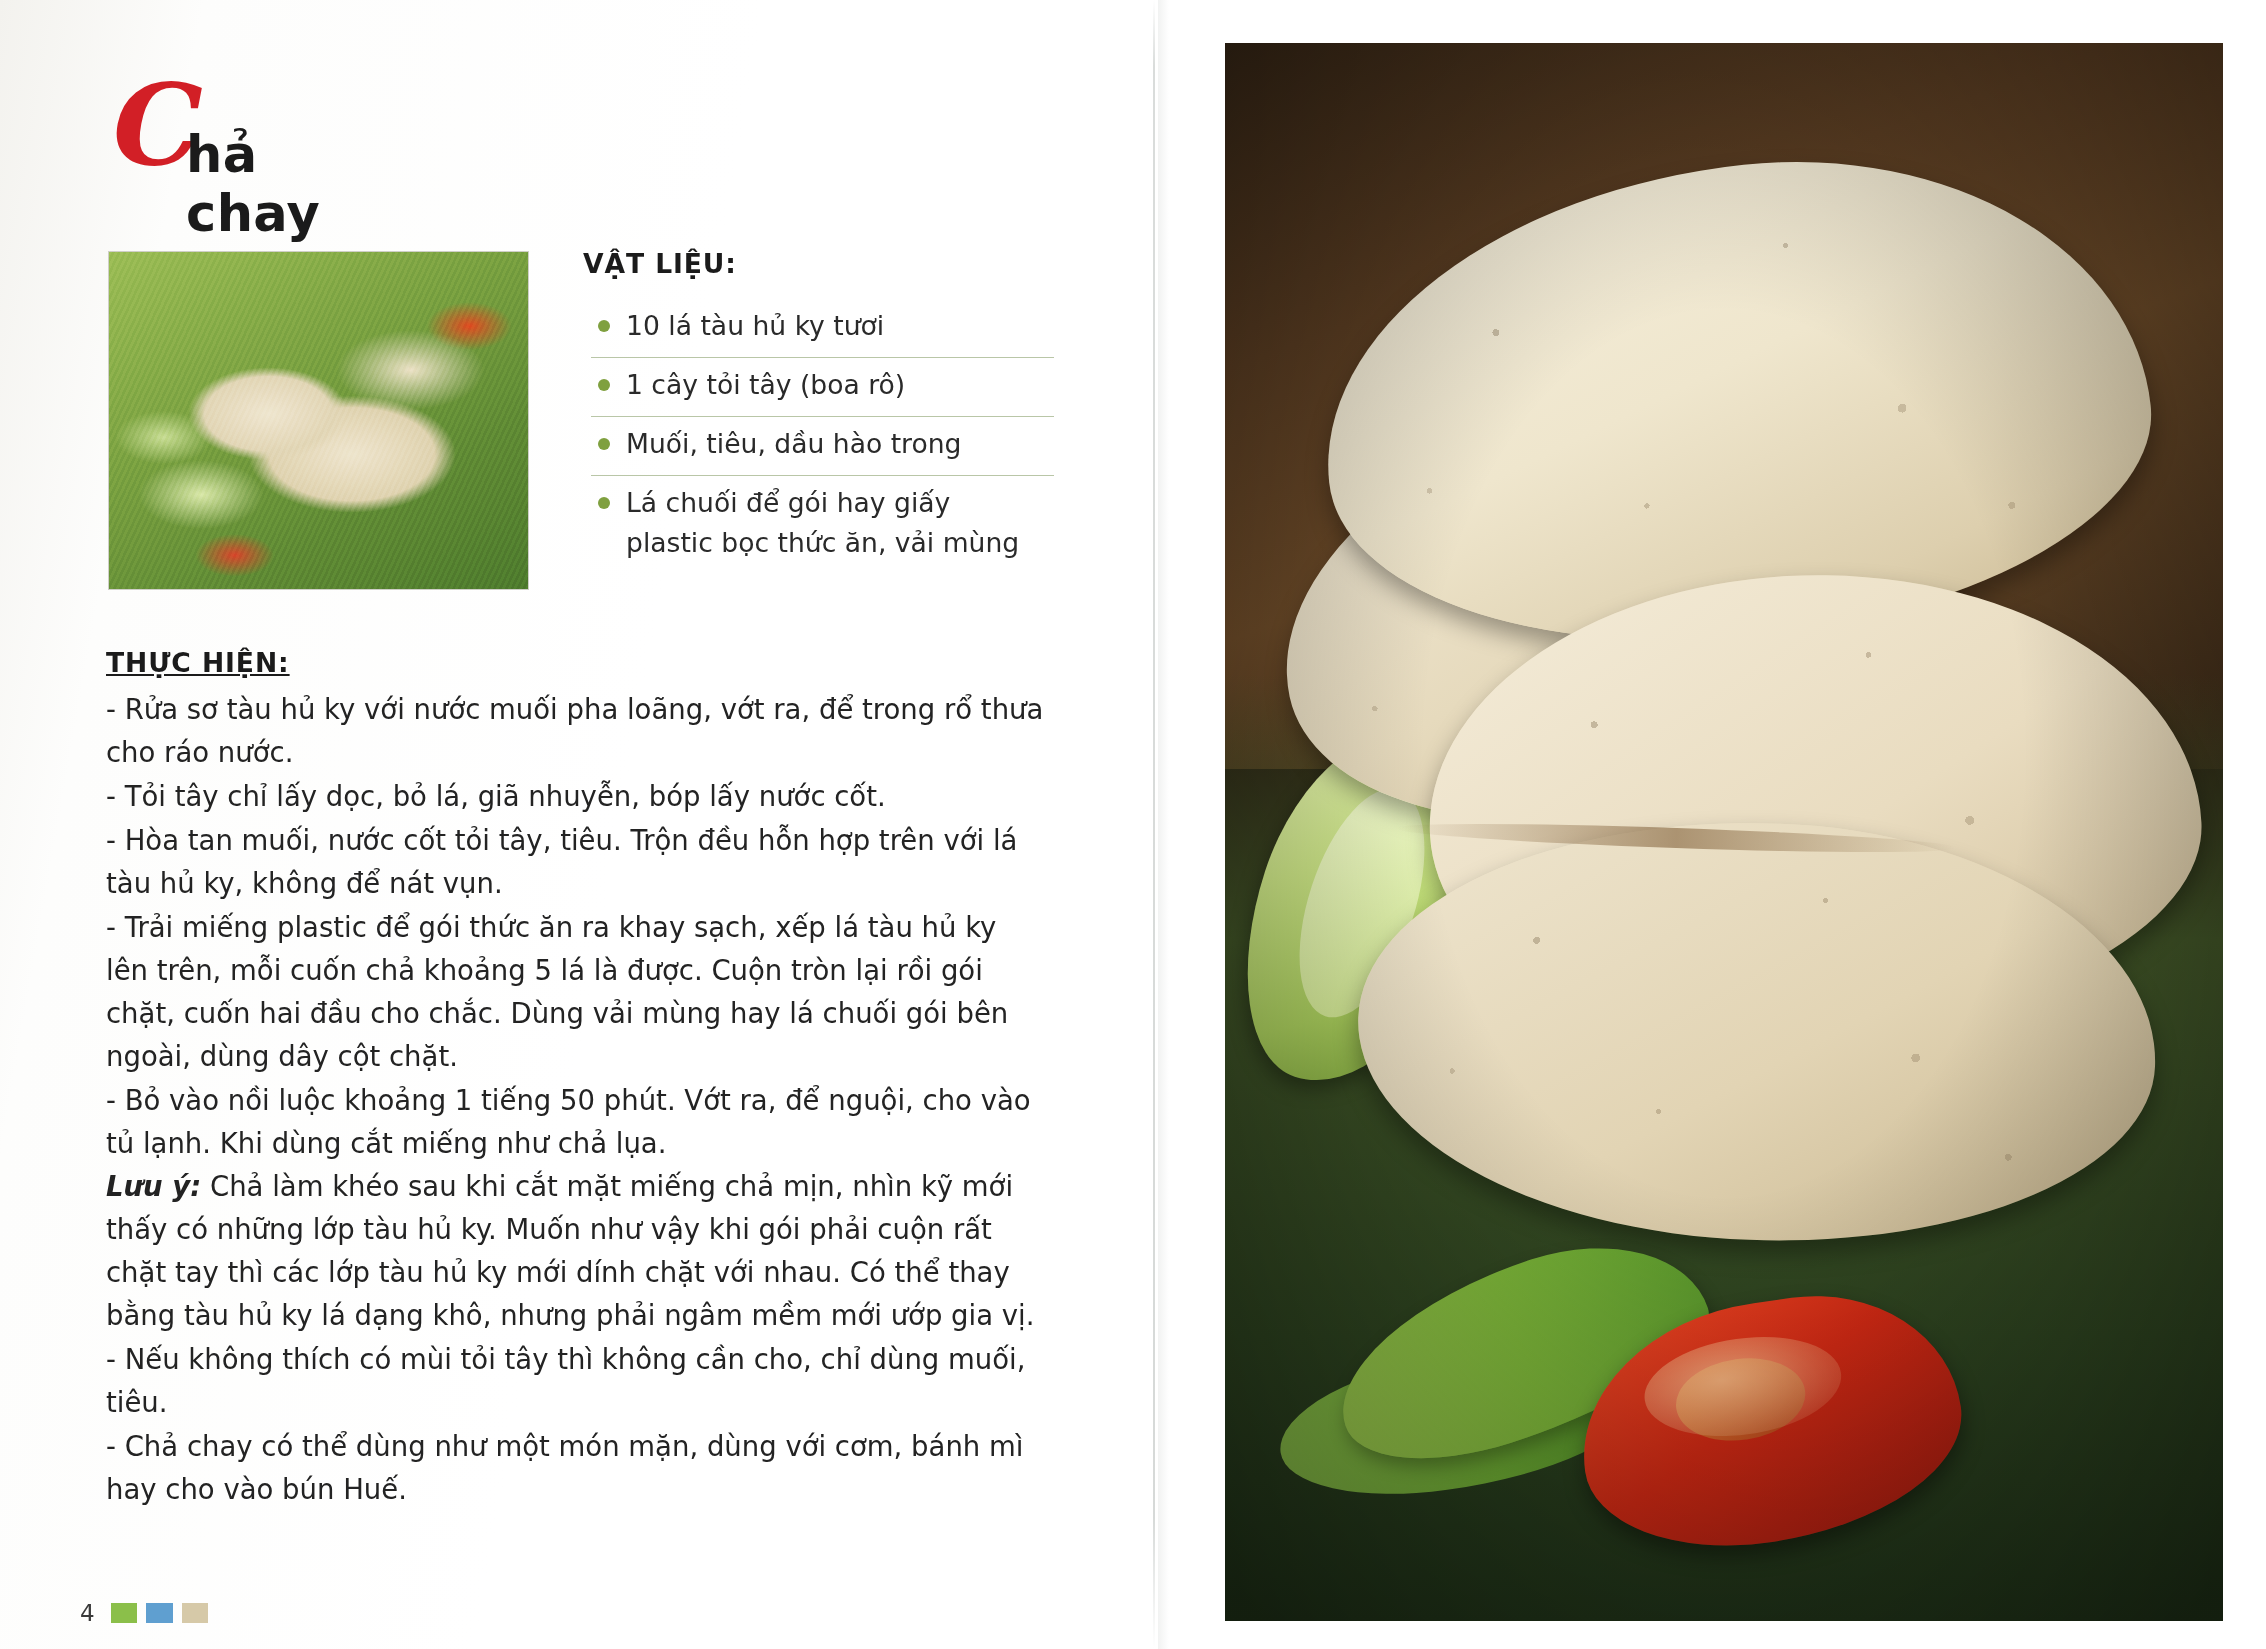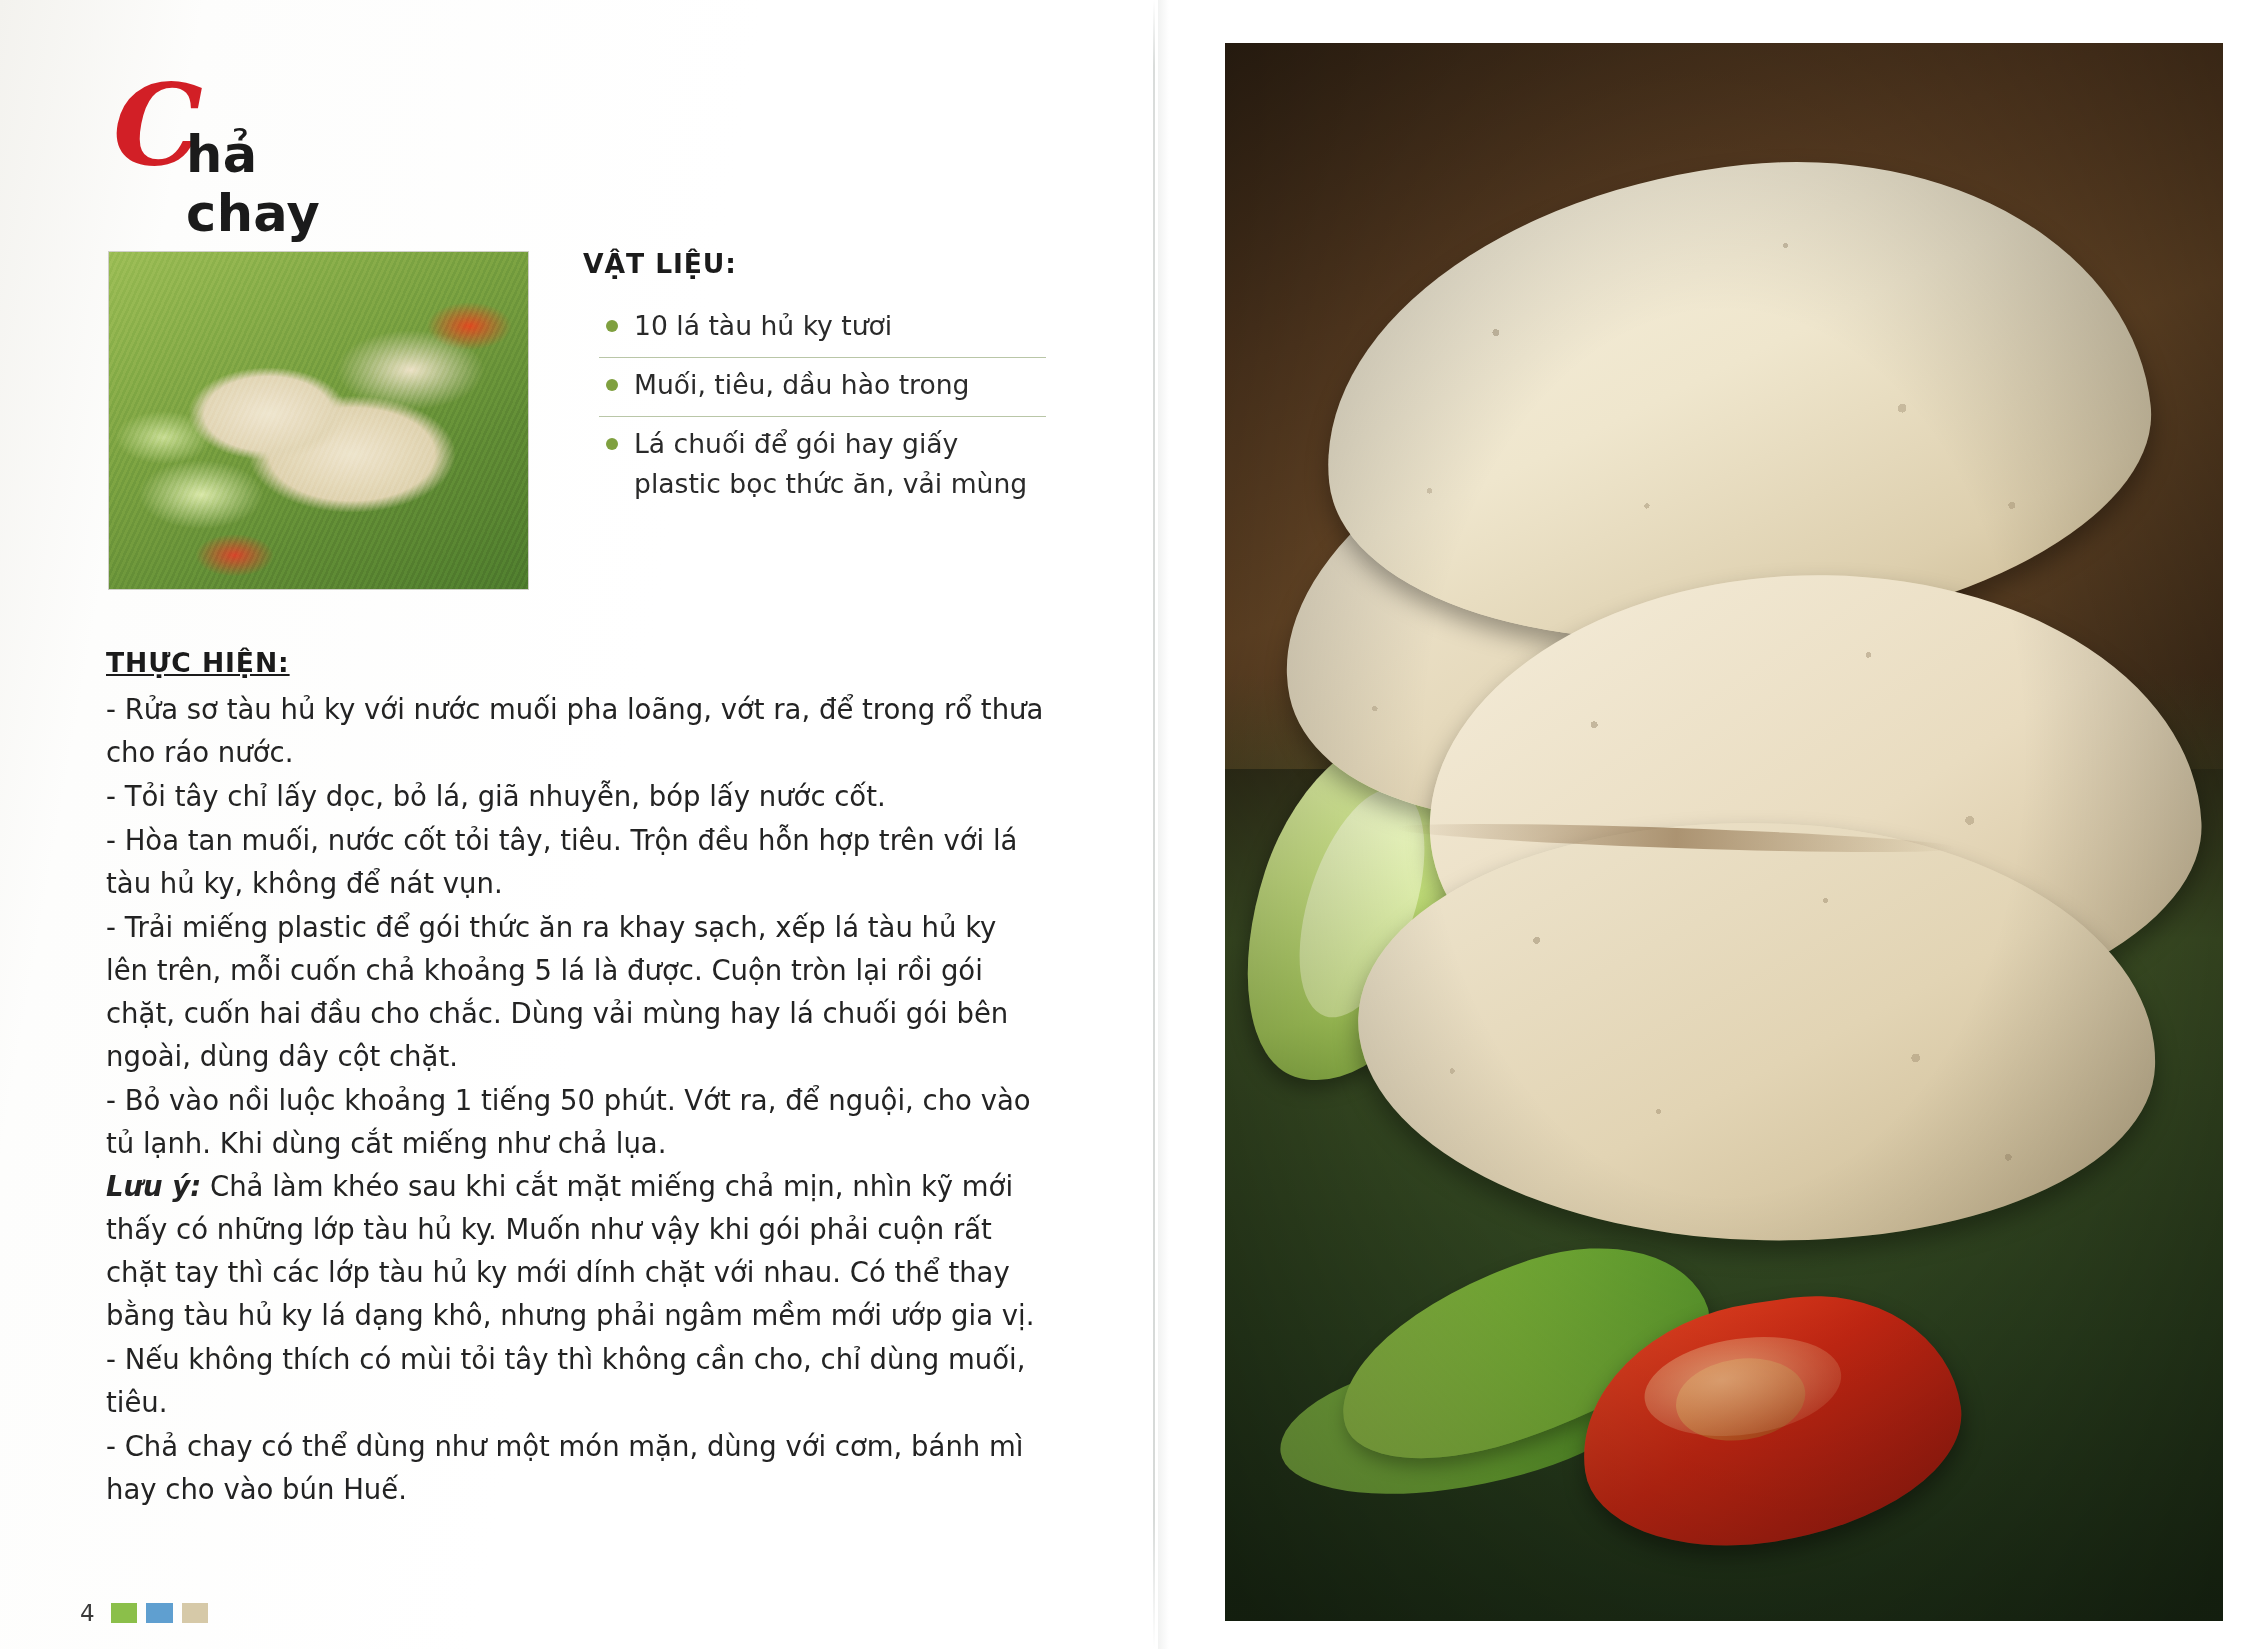--- a/index.html
+++ b/index.html
@@ -94,21 +94,21 @@
     left: 583px; top: 248px;
     width: 479px;
   }
   .section-head {
     font-weight: 700;
     font-size: 26.6px;
     color: #1b1b1b;
     letter-spacing: 0.9px;
     margin-bottom: 19.5px;
   }
-  .ing-list { list-style: none; margin: 16px; padding: 0; }
+  .ing-list { list-style: none; margin: 8px; padding: 0; }
   .ing-list li {
     position: relative;
     padding: 0 0 0 35px;
     font-size: 26.6px;
     line-height: 38px;
     color: #2a2a2a;
     border-bottom: 0.9px solid #b9c6a7;
     min-height: 59px;
     padding-top: 8.9px;
   }
@@ -290,20 +290,24 @@
       <div class="ph"></div>
       <div class="grain"></div>
     </div>
 
     <div class="ingredients">
       <div class="section-head">VẬT LIỆU:</div>
       <ul class="ing-list">
         <li>
           <span class="bullet"></span>
           <span>10 lá tàu hủ ky tươi</span>
+        </li>
+        <li>
+          <span class="bullet"></span>
+          <span>1 cây tỏi tây (boa rô)</span>
         </li>
         <li>
           <span class="bullet"></span>
           <span>Muối, tiêu, dầu hào trong</span>
         </li>
         <li class="nb">
           <span class="bullet"></span>
           <span>Lá chuối để gói hay giấy</span>
           <span class="second">plastic bọc thức ăn, vải mùng</span>
         </li>

